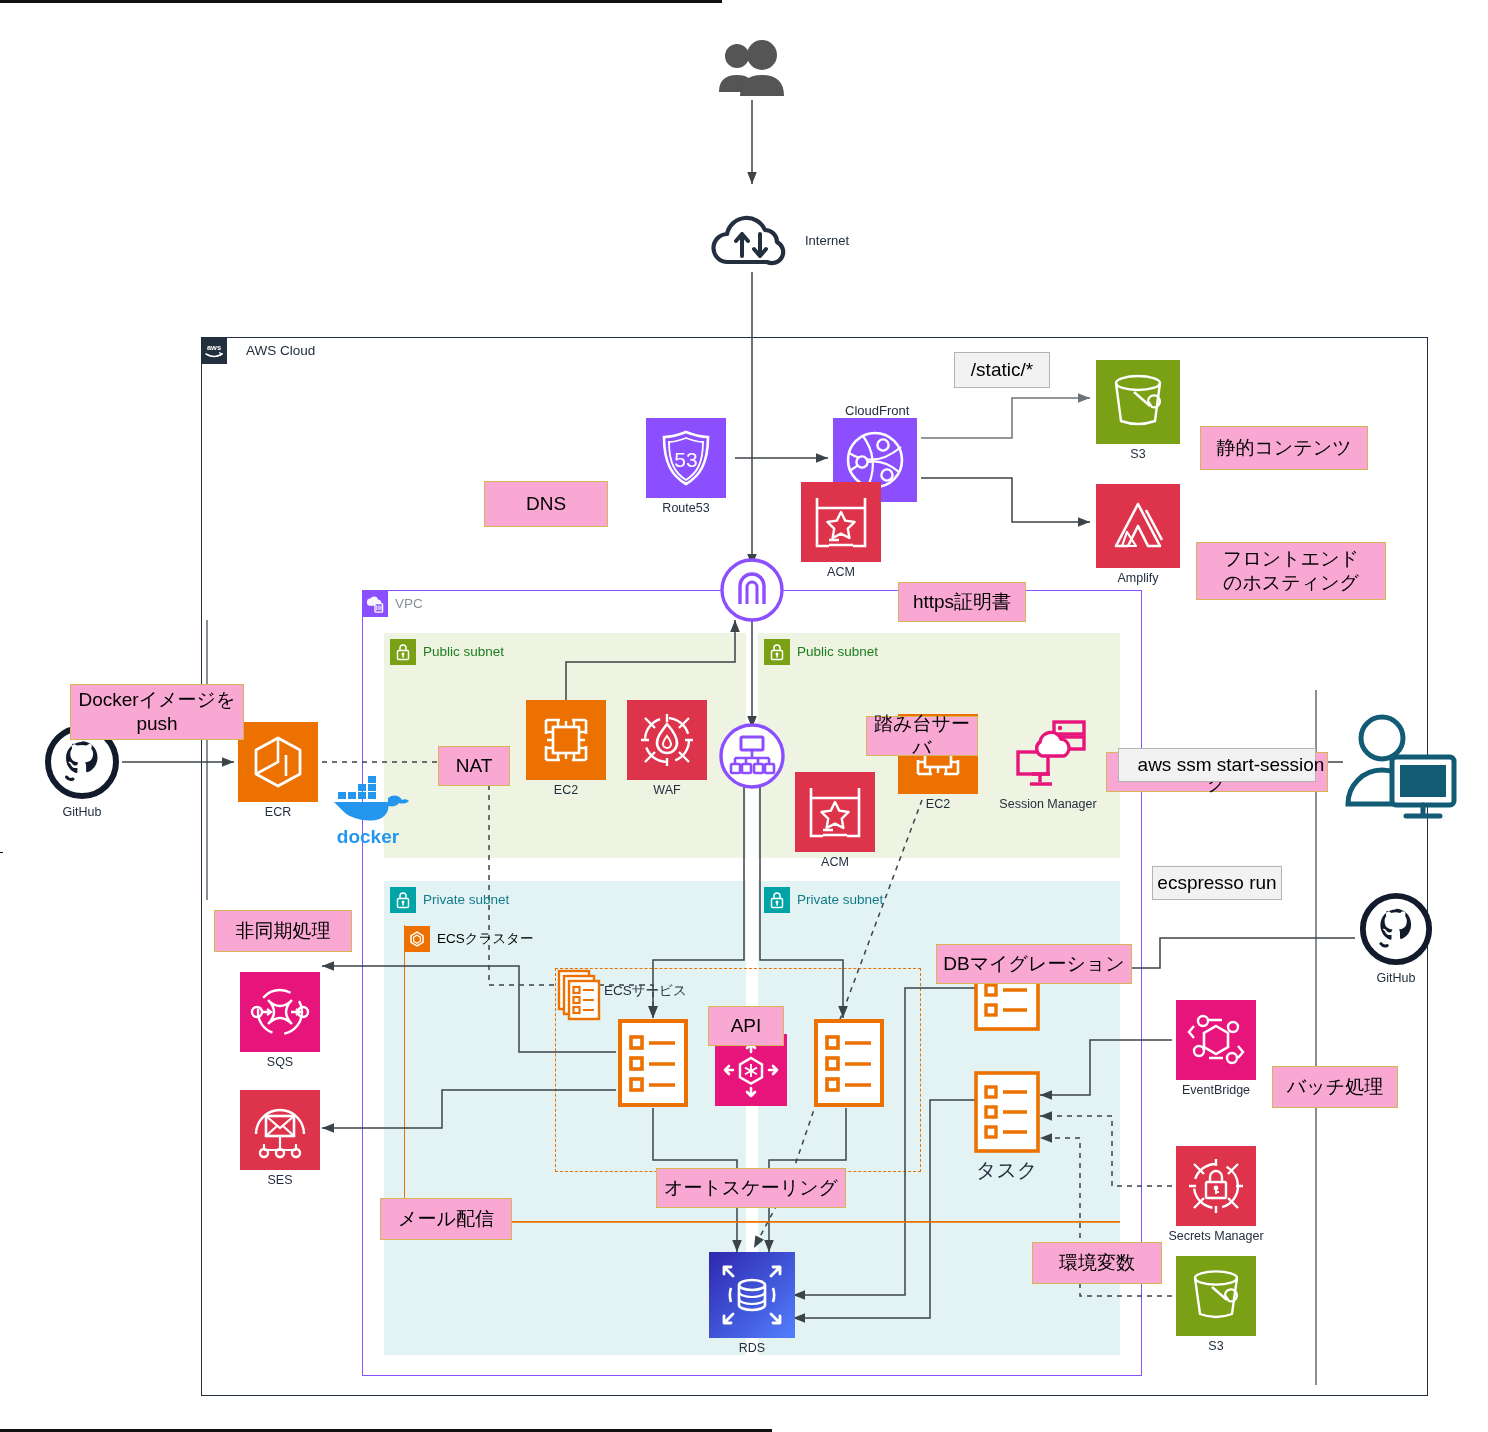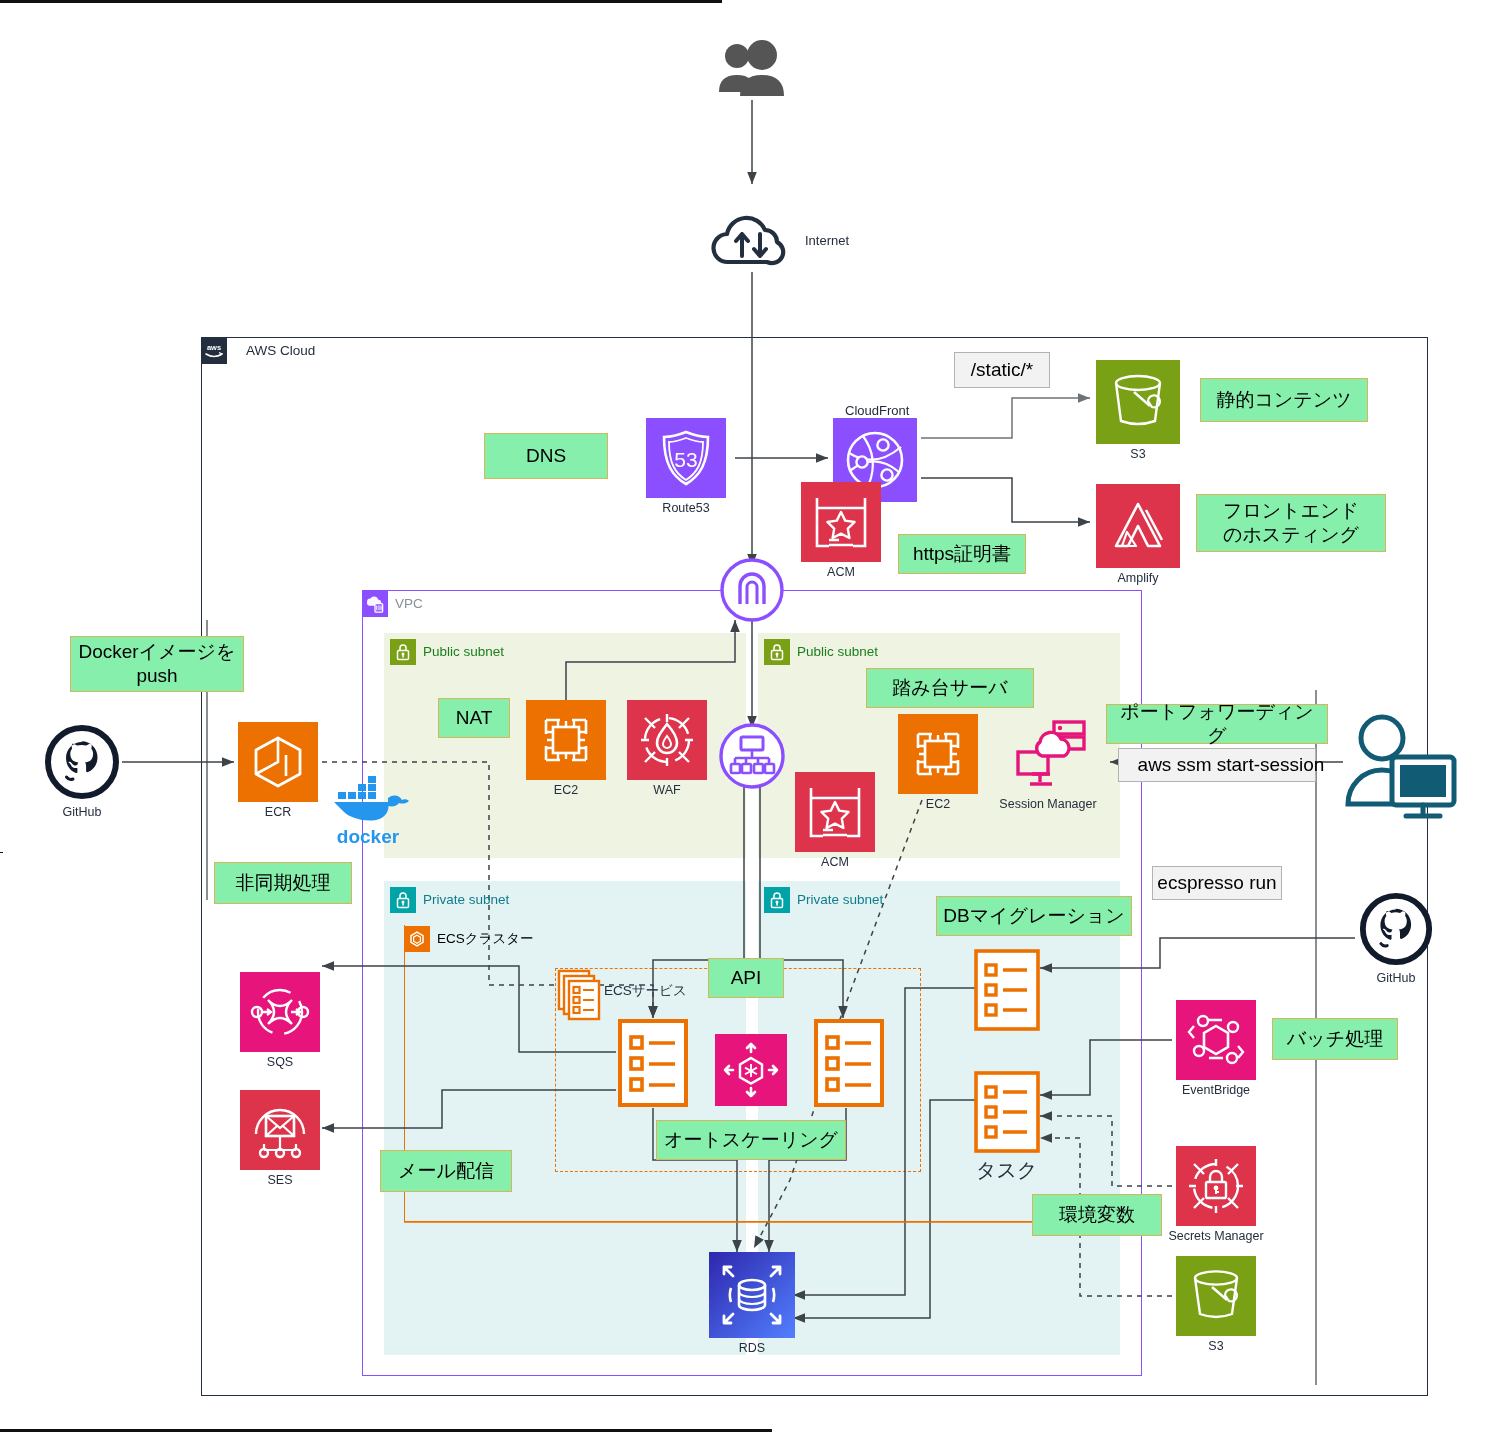--- a/index.html
+++ b/index.html
@@ -37,24 +37,25 @@
   .node{position:absolute;display:flex;flex-direction:column;align-items:center;}
   .node .tile{display:block;}
   .node .caption{
     margin-top:3px;font-size:12.5px;color:#232f3e;
     text-align:center;line-height:1.15;white-space:nowrap;
   }
   .cap-big{font-size:17px;}
   
   .note{
     position:absolute;box-sizing:border-box;
-    background:#86efac;border:1.2px solid #d6b656;
+    background:#f9a8d4;border:1.2px solid #d6b656;
     display:flex;align-items:center;justify-content:center;
     text-align:center;color:#000;font-size:19px;line-height:1.25;
     padding:19px 6px;
+    margin-top:48px;
   }
   .cmd{
     position:absolute;box-sizing:border-box;
     background:#f2f2f2;border:1.2px solid #b3b3b3;
     display:flex;align-items:center;justify-content:center;
     text-align:center;color:#000;font-size:19px;
     padding:2px 8px;white-space:nowrap;
   }
   .plain-label{
     position:absolute;font-size:13px;color:#232f3e;white-space:nowrap;
@@ -641,21 +642,21 @@
   <div class="note" style="left:1196px;top:494px;width:190px;height:58px;white-space:pre-line;">フロントエンド
 のホスティング</div>
 
   <div class="note" style="left:898px;top:534px;width:128px;height:38px;">https証明書</div>
 
   <div class="note" style="left:70px;top:636px;width:174px;height:56px;white-space:pre-line;">Dockerイメージを
 push</div>
 
   <div class="note" style="left:438px;top:698px;width:72px;height:36px;">NAT</div>
 
-  <div class="note" style="left:866px;top:668px;width:168px;height:34px;">踏み台サーバ</div>
+  <div class="note" style="left:866px;top:668px;width:112px;height:34px;">踏み台サーバ</div>
 
   <div class="note" style="left:1106px;top:704px;width:222px;height:34px;">ポートフォワーディング</div>
 
   <div class="cmd" style="left:1118px;top:748px;width:198px;height:34px;padding-left:36px;">aws ssm start-session</div>
 
   <div class="note" style="left:214px;top:862px;width:138px;height:42px;">非同期処理</div>
 
   <div class="note" style="left:936px;top:896px;width:196px;height:40px;">DBマイグレーション</div>
 
   <div class="cmd" style="left:1152px;top:866px;width:130px;height:34px;">ecspresso run</div>

